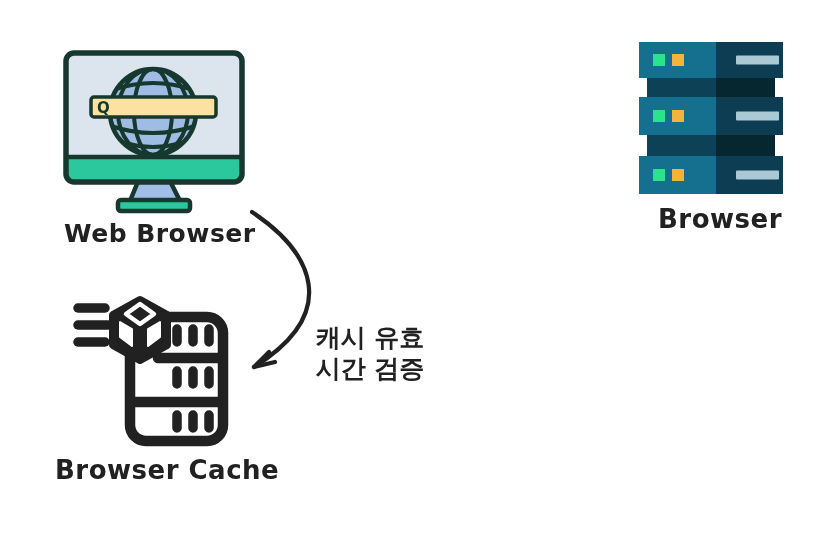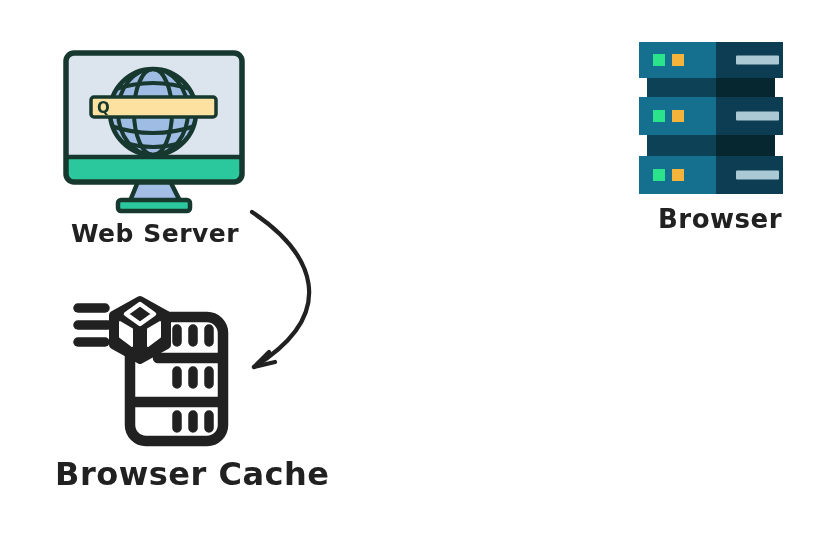--- a/index.html
+++ b/index.html
@@ -7,21 +7,21 @@
     position:relative;width:831px;height:539px;background:#fff;overflow:hidden;
     font-family:"DejaVu Sans", sans-serif;color:var(--ink);
   }
   .abs{position:absolute;}
   .node-label{
     position:absolute;text-align:center;font-weight:600;
     color:var(--ink);letter-spacing:0.5px;white-space:nowrap;
   }
   #wb-label{left:64px;top:219px;width:182px;font-size:25px;}
   #srv-label{left:658px;top:204px;width:118px;font-size:26px;}
-  #cache-label{left:55px;top:455px;width:215px;font-size:32px;}
+  #cache-label{left:55px;top:455px;width:215px;font-size:26px;}
   #edge-label{
     position:absolute;left:304px;top:322px;width:132px;text-align:center;
     font-size:25px;line-height:31px;font-weight:600;color:var(--ink);
   }
   svg{display:block;}
   
   .ink-stroke{stroke:var(--ink);fill:none;stroke-linecap:round;stroke-linejoin:round;}
   .ink-fill{fill:var(--ink);stroke:var(--ink);stroke-linejoin:round;}
   .white-stroke{stroke:#ffffff;fill:none;stroke-linecap:round;stroke-linejoin:round;}
   .white-fill{fill:#ffffff;stroke:#ffffff;stroke-linejoin:round;}
@@ -60,21 +60,21 @@
     <g>
       <rect x="31" y="49" width="125" height="20" rx="3" class="outline" style="fill:var(--search-yellow);" stroke-width="3.5"></rect>
       <text class="q-glyph" x="37" y="64.5">Q</text>
     </g>
     <path d="M79,131 L109,131 L120,153 L70,153 Z" class="outline" style="fill:var(--stand-blue);" stroke-width="4.5"></path>
     <rect x="58" y="152" width="72" height="11" rx="3" class="outline" style="fill:var(--teal);" stroke-width="4.5"></rect>
     <path d="M6,109 H182 V126 Q182,134 174,134 H14 Q6,134 6,126 Z" style="fill:var(--teal);"></path>
     <line x1="6" y1="109" x2="182" y2="109" class="outline" stroke-width="4.5"></line>
     <rect x="6" y="5" width="176" height="129" rx="8" class="outline" fill="none" stroke-width="5.5"></rect>
   </svg>
-  <div class="node-label" id="wb-label">Web Server</div>
+  <div class="node-label" id="wb-label">Web Browser</div>
 
   <svg class="abs" style="left:635px;top:40px;" width="155" height="158" viewBox="0 0 155 158">
     <g>
       <rect x="12" y="38" width="69" height="19" style="fill:var(--conn-left);"></rect>
       <rect x="81" y="38" width="59" height="19" style="fill:var(--conn-right);"></rect>
       <rect x="12" y="95" width="69" height="21" style="fill:var(--conn-left);"></rect>
       <rect x="81" y="95" width="59" height="21" style="fill:var(--conn-right);"></rect>
     </g>
     <g>
       <rect x="4" y="2" width="77" height="36" style="fill:var(--server-light);"></rect>
@@ -118,14 +118,18 @@
     </g>
     <g>
       <path d="M70,10 L97,25 L97,55 L70,70 L43,55 L43,25 Z" class="ink-fill" stroke-width="8"></path>
       <path d="M70,14 L84,24 L70,34 L56,24 Z" class="white-stroke" stroke-width="4.5"></path>
       <path d="M50,32 L62,39 L62,56 L50,47 Z" class="white-fill" stroke-width="2"></path>
       <path d="M90,32 L78,39 L78,56 L90,47 Z" class="white-fill" stroke-width="2"></path>
     </g>
   </svg>
   <div class="node-label" id="cache-label">Browser Cache</div>
 
+  <div id="edge-label">
+    <div>캐시 유효</div>
+    <div>시간 검증</div>
+  </div>
 
 </div>
 
 </body></html>

